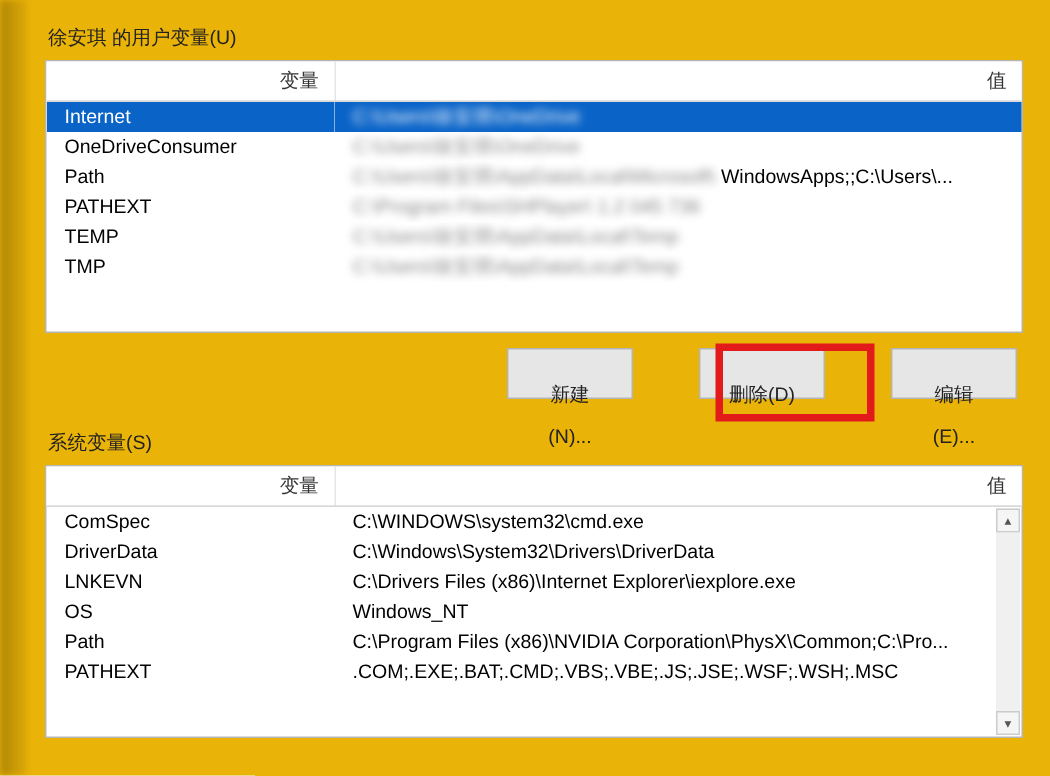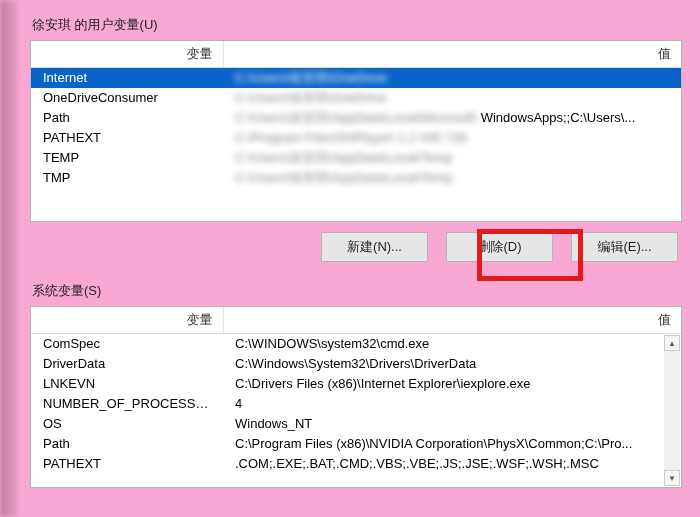--- a/index.html
+++ b/index.html
@@ -7,21 +7,21 @@
     margin: 0; padding: 0;
     width: 700px; height: 517px;
     font-family: "Microsoft YaHei", "Segoe UI", Tahoma, sans-serif;
     font-size: 13px;
     background: #f0f0f0;
     color: #000;
     overflow: hidden;
   }
   .container {
     padding: 10px 18px 0 30px;
-    background: #f9a8d4;
+    background: #eab308;
     width: 700px;
     height: 517px;
     position: relative;
   }
   .left-shadow {
     position: absolute;
     left: 0; top: 0; bottom: 0;
     width: 18px;
     background: linear-gradient(90deg, rgba(0,0,0,0.25), rgba(0,0,0,0.05));
     filter: blur(2px);
@@ -95,30 +95,31 @@
     filter: blur(3px);
   }
 
   .button-row {
     display: flex;
     justify-content: flex-end;
     gap: 18px;
     padding: 10px 4px 14px 0;
   }
   .win-btn {
-    width: 107px;
+    width: 84px;
     height: 30px;
     background: #e6e6e6;
     border: 1px solid #b5b5b5;
     color: #222;
     font-family: inherit;
     font-size: 13px;
     cursor: pointer;
-    padding: 0;
+    padding: 16px;
     line-height: 28px;
+    margin-left: 26px;
   }
   .highlight-box {
     position: absolute;
     border: 5px solid #e21a1a;
     width: 106px;
     height: 52px;
     left: 477px;
     top: 229px;
     pointer-events: none;
   }
@@ -201,24 +202,20 @@
           </tr>
           <tr>
             <td>DriverData</td>
             <td>C:\Windows\System32\Drivers\DriverData</td>
           </tr>
           <tr>
             <td>LNKEVN</td>
             <td>C:\Drivers Files (x86)\Internet Explorer\iexplore.exe</td>
           </tr>
           <tr>
-            <td>NUMBER_OF_PROCESSORS</td>
-            <td>4</td>
-          </tr>
-          <tr>
             <td>OS</td>
             <td>Windows_NT</td>
           </tr>
           <tr>
             <td>Path</td>
             <td>C:\Program Files (x86)\NVIDIA Corporation\PhysX\Common;C:\Pro...</td>
           </tr>
           <tr>
             <td>PATHEXT</td>
             <td>.COM;.EXE;.BAT;.CMD;.VBS;.VBE;.JS;.JSE;.WSF;.WSH;.MSC</td>

